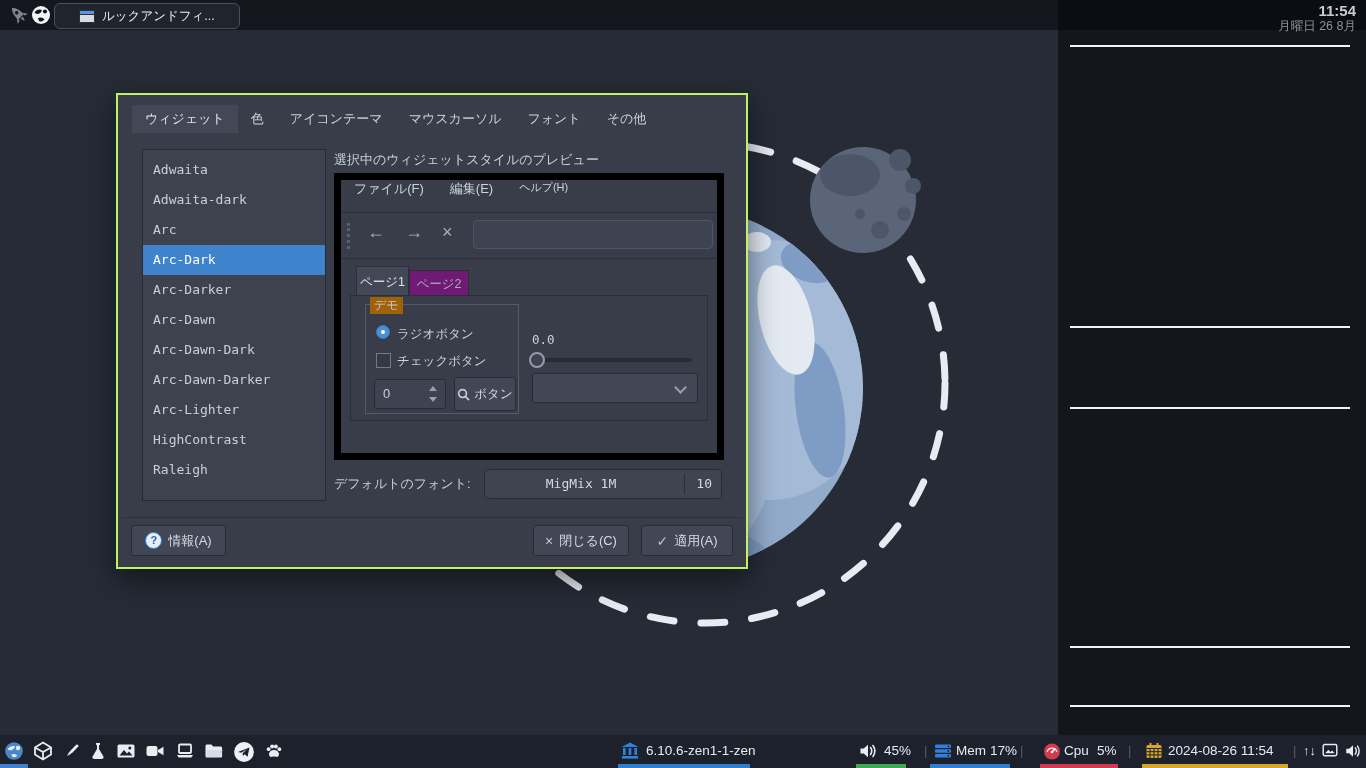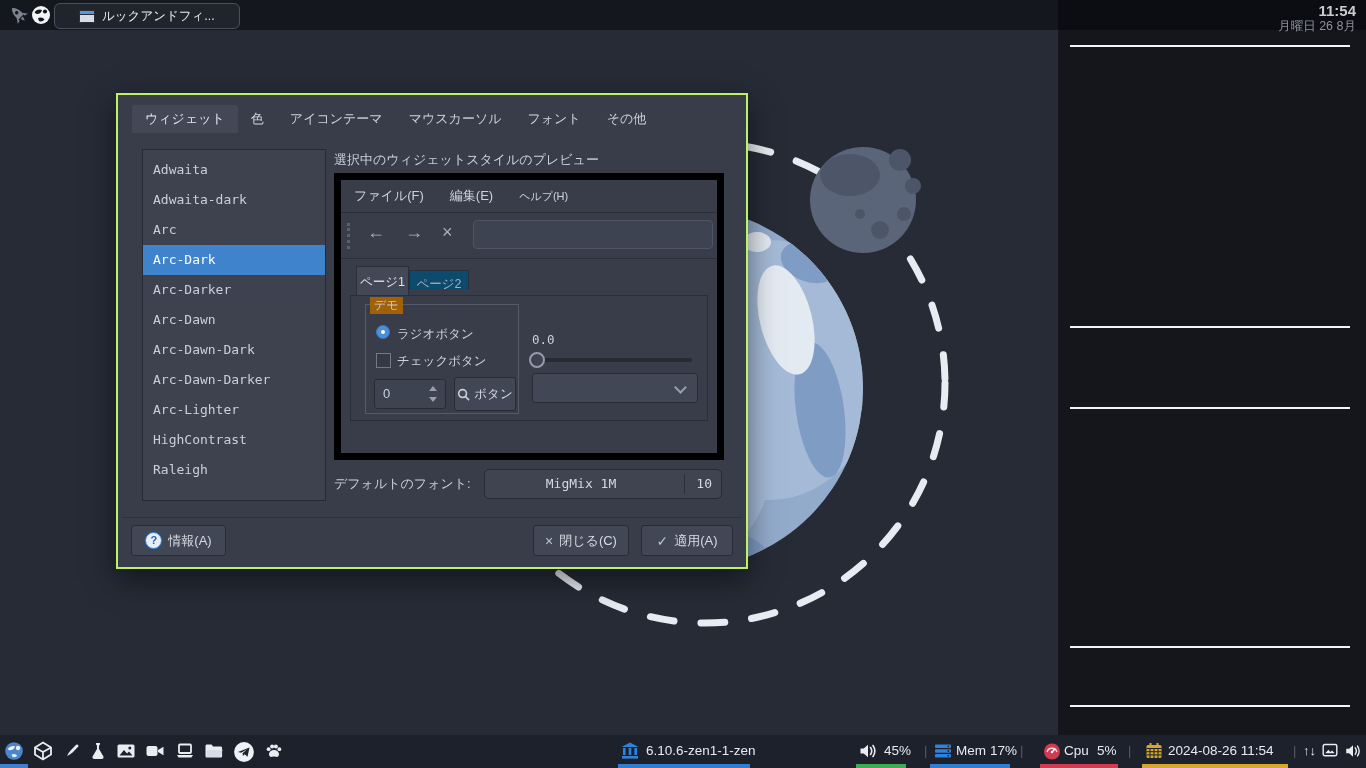--- a/index.html
+++ b/index.html
@@ -31,30 +31,30 @@
   .dtab.sel{background:#424855;color:#e2e6ed;border-radius:2px 2px 0 0;}
   #theme-list{left:24px;top:54px;width:184px;height:352px;background:#3d424e;
     border:1px solid #262a32;box-sizing:border-box;padding-top:5px;}
   .th-item{height:30px;line-height:30px;padding-left:10px;color:#c9d0da;font-size:13px;}
   .th-item.sel{background:#3f83cc;color:#ffffff;}
   #pv-label{left:216px;top:56px;font-size:13px;color:#ccd2dc;white-space:nowrap;}
 
   
   #pv-frame{left:216px;top:78px;width:376px;height:273px;border:7px solid #000;background:#383d49;}
   #pv-menubar{left:0;top:0;width:100%;height:33px;border-bottom:1px solid #2b2f39;
-    box-sizing:border-box;display:flex;align-items:center;gap:26px;padding-left:13px;}
+    box-sizing:border-box;display:flex;gap:26px;padding-left:13px;}
   #pv-toolbar{left:0;top:33px;width:100%;height:46px;border-bottom:1px solid #2b2f39;box-sizing:border-box;}
   #pv-grip{left:6px;top:10px;height:26px;border-left:3px dotted #595f6b;}
   .tool-gl{font-size:18px;color:#aab1bb;top:9px;}
   #pv-entry{left:132px;top:7px;width:240px;height:29px;background:#3d4350;
     border:1px solid #4d5463;border-radius:4px;box-sizing:border-box;}
   .pgtab{box-sizing:border-box;text-align:center;font-size:12.5px;white-space:nowrap;}
   #pg1{left:15px;top:86px;width:53px;height:30px;line-height:30px;background:#424855;
      border:1px solid #2b2f39;border-bottom:none;color:#dde1e8;}
-  #pg2{left:68px;top:90px;width:60px;height:20px;line-height:26px;background:#0c4a6e;
+  #pg2{left:68px;top:90px;width:60px;height:26px;line-height:26px;background:#701a75;
      border:1px solid #2b2f39;border-bottom:none;color:#a6adb8;}
   #pv-pane{left:9px;top:115px;width:358px;height:126px;border:1px solid #2b2f39;box-sizing:border-box;}
   #grp{left:14px;top:8px;width:154px;height:110px;border:1px solid #545b68;box-sizing:border-box;}
   #grp-title{left:4px;top:-8px;background:#a16207;padding:0 4px;font-size:12px;color:#c6ccd6;}
   .radio{left:10px;top:20px;width:14px;height:14px;border-radius:50%;
      background:#4a8fd8;border:1px solid #3a79c0;box-sizing:border-box;}
   .radio i{position:absolute;left:4px;top:4px;width:4px;height:4px;border-radius:50%;background:#fff;}
   .chk{left:10px;top:48px;width:13px;height:13px;background:#343a45;border:1px solid #737a87;}
   .pv-lbl{font-size:12.5px;color:#ccd2dc;white-space:nowrap;}
   #spin{left:8px;top:74px;width:72px;height:30px;background:#3d4350;border:1px solid #272b35;

